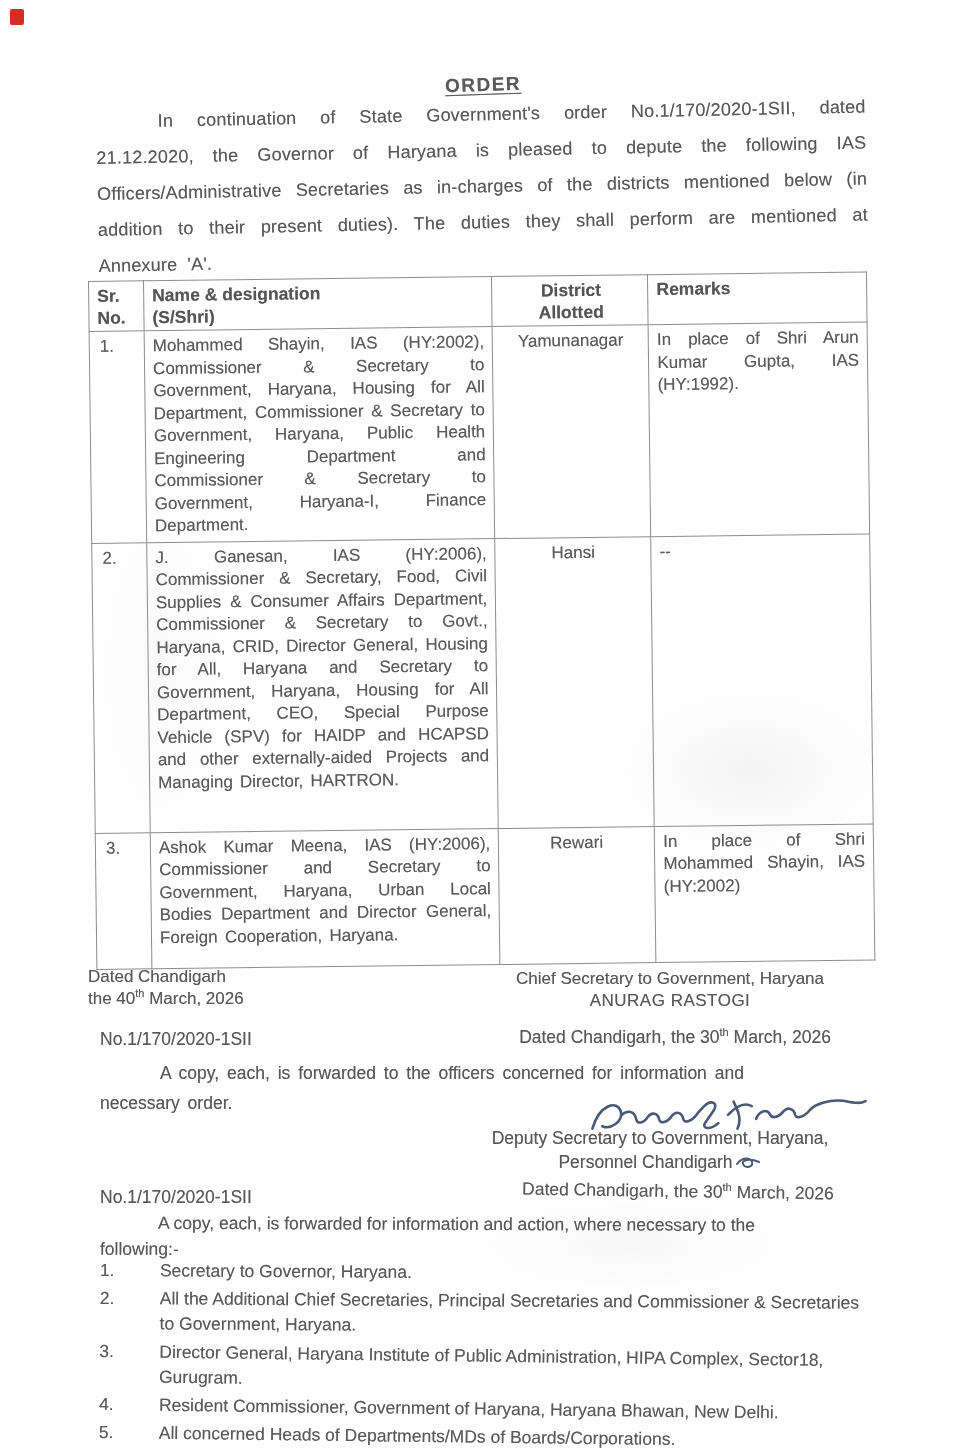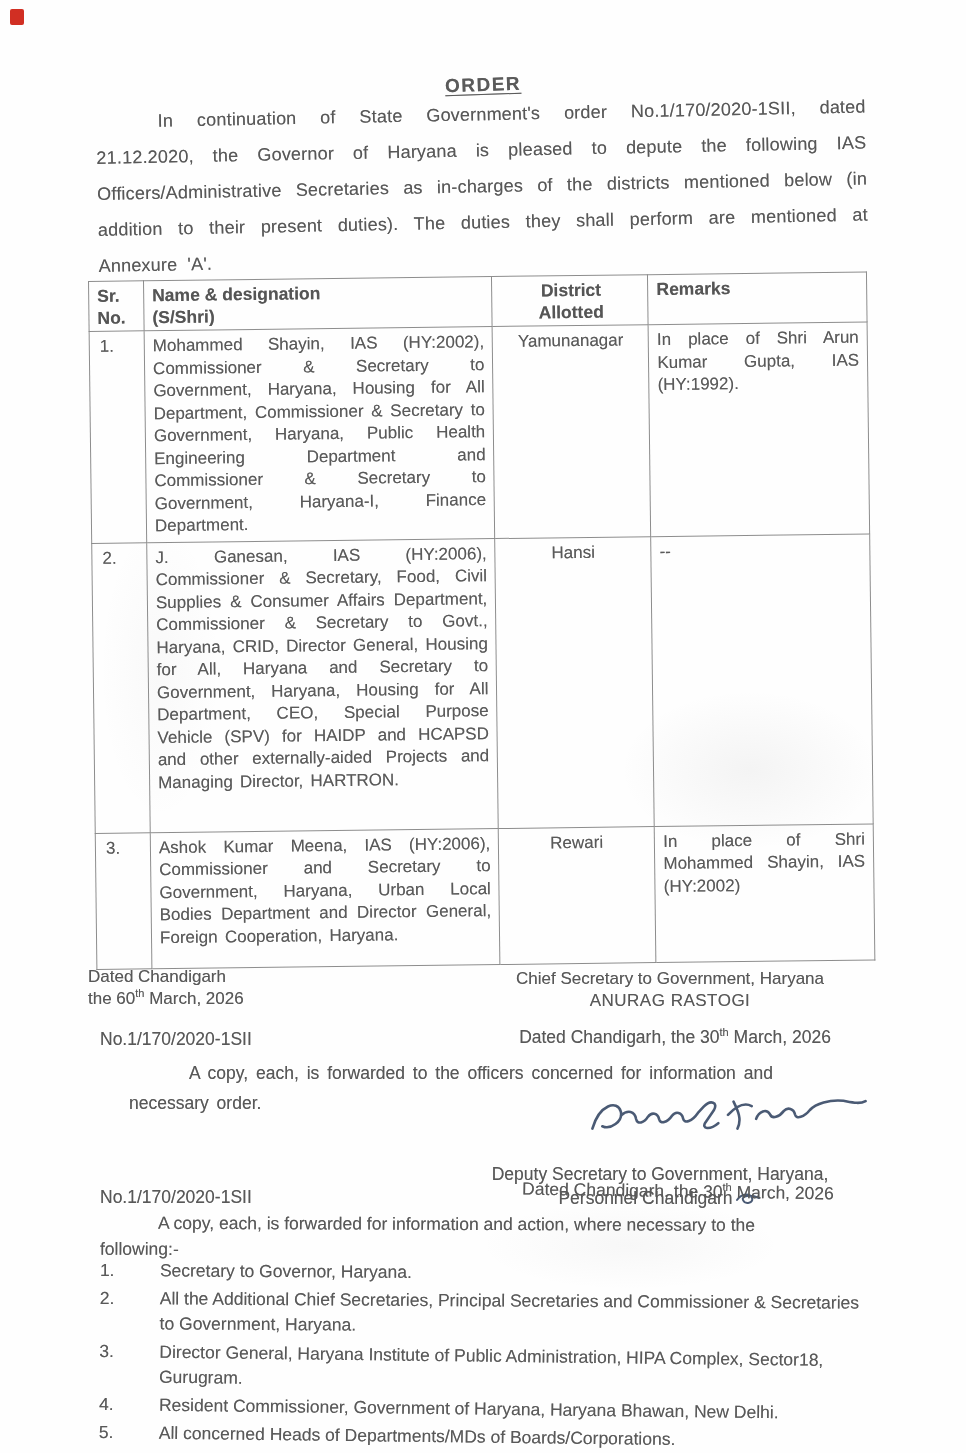--- a/index.html
+++ b/index.html
@@ -52,25 +52,25 @@
   .order-table td.cell-remarks { text-align:justify; word-spacing:3px; }
   .order-table tr.r1 td { height:203px; }
   .order-table tr.r2 td { height:290px; }
   .order-table tr.r3 td { height:136px; }
   .abs { position:absolute; }
   .t17 { font-size:17px; line-height:22px; }
   .t175 { font-size:17.5px; line-height:23px; }
   sup { font-size:11px; vertical-align:super; line-height:0; }
   .right-block { text-align:center; }
   .fwd-para {
-    font-size:17.5px; line-height:30px; text-align:justify; word-spacing:3px;margin-left:29px;
+    font-size:17.5px; line-height:30px; text-align:justify; word-spacing:3px;
   }
   .fwd-para .indent { display:inline-block; width:60px; }
   .sig-svg { position:absolute; left:578px; top:1086px; transform:rotate(-2deg); }
-  .deputy-line { text-align:center; font-size:17.5px; line-height:24px;margin-top:36px; }
+  .deputy-line { text-align:center; font-size:17.5px; line-height:24px; }
   .pd-scribble { display:inline-block; vertical-align:-2px; margin-left:1px; }
   .dist-list { position:absolute; left:100px; top:1258px; width:776px;
     transform:rotate(0.35deg); transform-origin:0 0; }
   .dist-item { display:flex; font-size:17.5px; line-height:25px; margin-bottom:3px; color:#595959; }
   .dist-item .num { width:60px; flex:0 0 60px; }
   .dist-item .txt { flex:1; }
   .dist-item:nth-child(n+3) { transform:rotate(0.35deg); transform-origin:0 0; }
   .note2 {
     position:absolute; left:100px; top:1211px; width:772px;
     font-size:17.5px; line-height:26px; transform:rotate(0.2deg);
@@ -137,21 +137,21 @@
         <td class="cell-sr">3.</td>
         <td class="cell-name">Ashok Kumar Meena, IAS (HY:2006), Commissioner and Secretary to Government, Haryana, Urban Local Bodies Department and Director General, Foreign Cooperation, Haryana.</td>
         <td class="cell-district">Rewari</td>
         <td class="cell-remarks">In place of Shri Mohammed Shayin, IAS (HY:2002)</td>
       </tr>
     </tbody>
   </table>
 
   <div class="abs t17" style="left:88px; top:966px;">
     <div>Dated Chandigarh</div>
-    <div><span>the 60</span><sup>th</sup><span> March, 2026</span></div>
+    <div><span>the 40</span><sup>th</sup><span> March, 2026</span></div>
   </div>
 
   <div class="abs right-block t17" style="left:470px; top:968px; width:400px;">
     <div>Chief Secretary to Government, Haryana</div>
     <div style="letter-spacing:0.5px;">ANURAG RASTOGI</div>
   </div>
 
   <div class="abs t175" style="left:100px; top:1028px;">No.1/170/2020-1SII</div>
   <div class="abs right-block t175" style="left:475px; top:1026px; width:400px;">
     <span>Dated Chandigarh, the 30</span><sup>th</sup><span> March, 2026</span>

